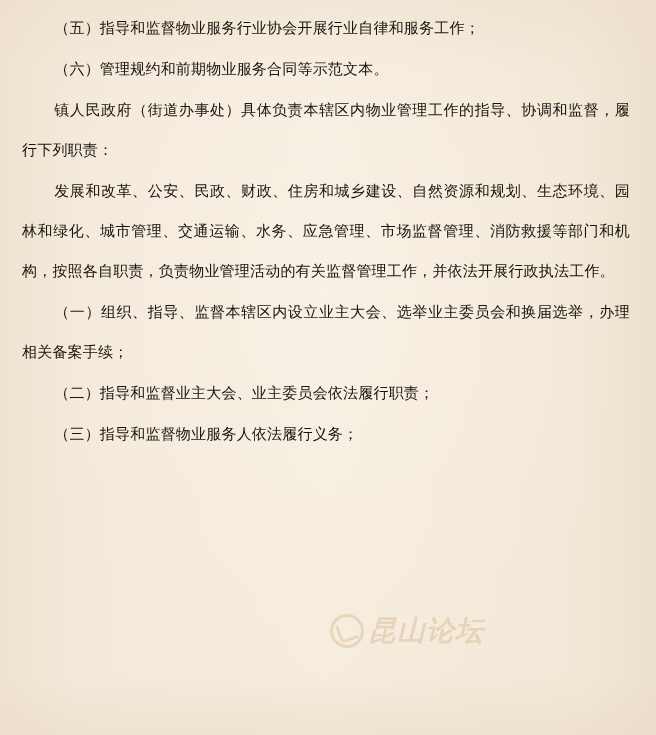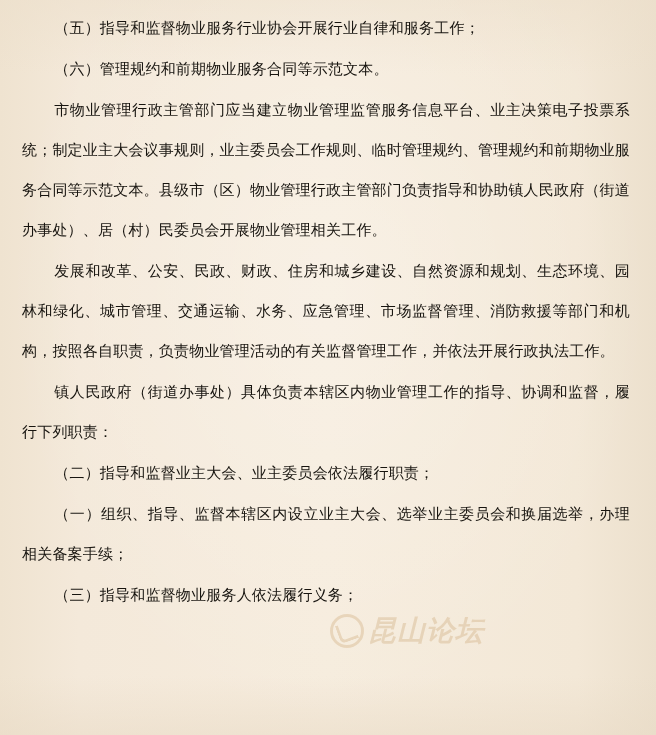--- a/index.html
+++ b/index.html
@@ -93,25 +93,24 @@
   }
 </style>
 </head>
 <body>
 
 <div id="page">
 
   <div id="content">
     <p class="para indent">（五）指导和监督物业服务行业协会开展行业自律和服务工作；</p>
     <p class="para indent">（六）管理规约和前期物业服务合同等示范文本。</p>
-    <p class="para indent">市物业管理行政主管部门应当建立物业管理监管服务信息平台、业主决策电子投票系统；制定业主大会议事规则，业主委员会工作规则、临时管理规约、管理规约和前期物业服务合同等示范文本。县级市（区）物业管理行政主管部门负责指导和协助镇人民政府（街道办事处）、居（村）民委员会开展物业管理相关工作。</p>
+    <p class="para indent">镇人民政府（街道办事处）具体负责本辖区内物业管理工作的指导、协调和监督，履行下列职责：</p>
     <p class="para indent">发展和改革、公安、民政、财政、住房和城乡建设、自然资源和规划、生态环境、园林和绿化、城市管理、交通运输、水务、应急管理、市场监督管理、消防救援等部门和机构，按照各自职责，负责物业管理活动的有关监督管理工作，并依法开展行政执法工作。</p>
-    <p class="para indent">镇人民政府（街道办事处）具体负责本辖区内物业管理工作的指导、协调和监督，履行下列职责：</p>
+    <p class="para indent">（一）组织、指导、监督本辖区内设立业主大会、选举业主委员会和换届选举，办理相关备案手续；</p>
     <p class="para indent">（二）指导和监督业主大会、业主委员会依法履行职责；</p>
-    <p class="para indent">（一）组织、指导、监督本辖区内设立业主大会、选举业主委员会和换届选举，办理相关备案手续；</p>
     <p class="para indent">（三）指导和监督物业服务人依法履行义务；</p>
 
   </div>
 
   <div id="watermark">
     <span class="wm-logo"></span>
     <span class="wm-text">昆山论坛</span>
   </div>
 
 </div>

